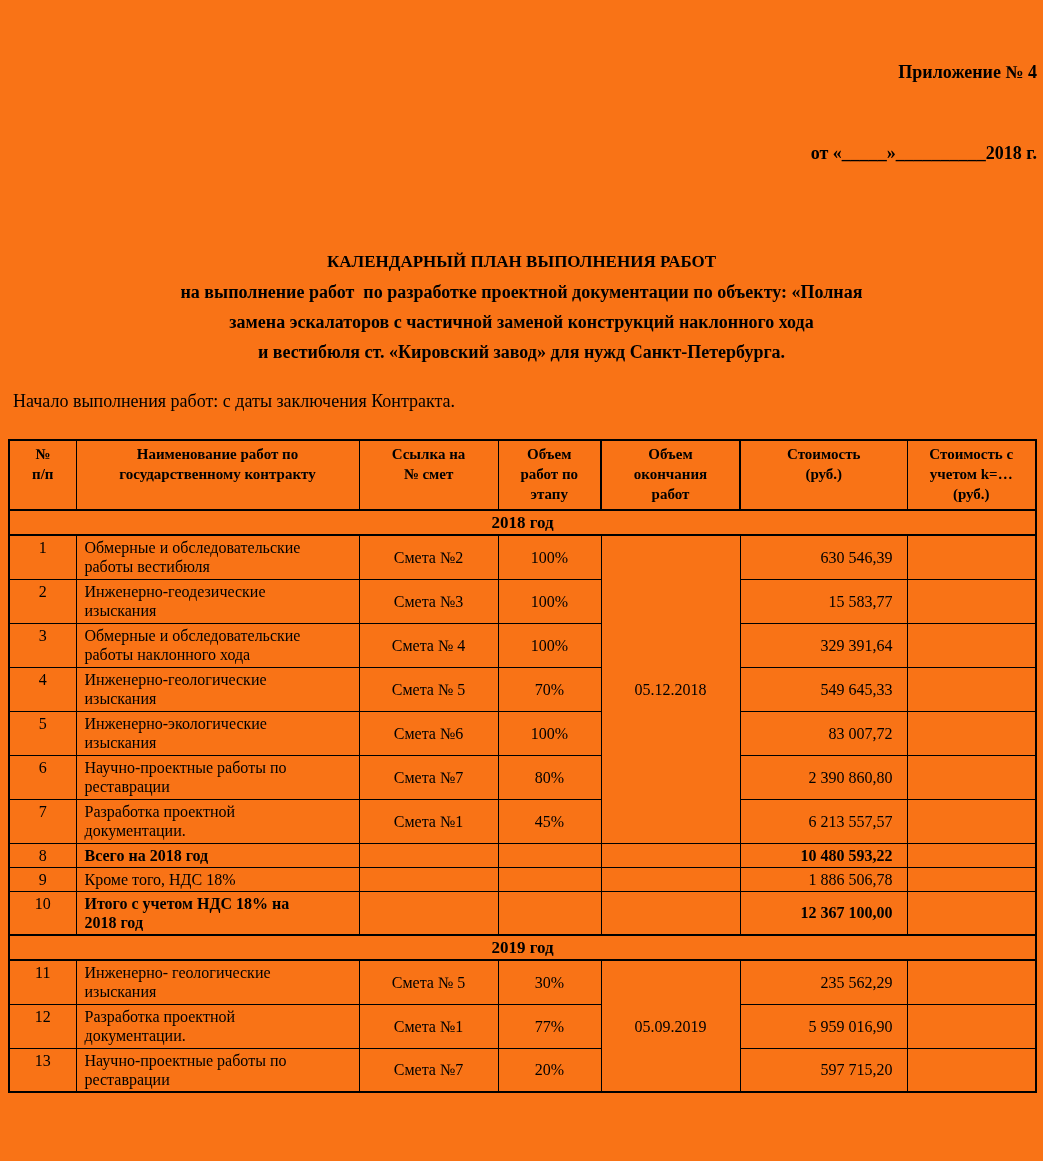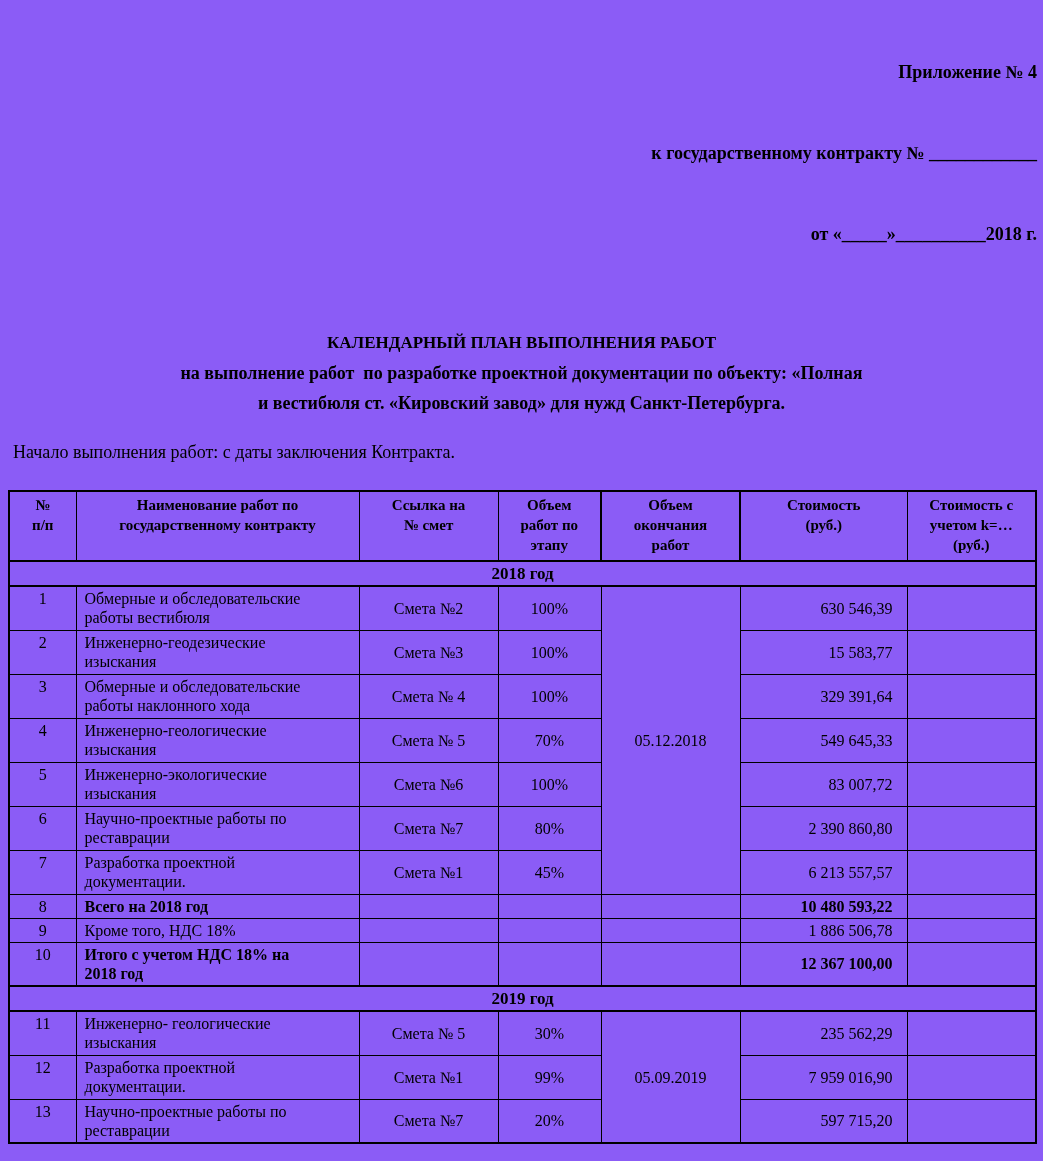--- a/index.html
+++ b/index.html
@@ -6,21 +6,21 @@
     margin: 0;
     padding: 0;
     background: #ffffff;
     color: #000000;
     font-family: "Liberation Serif", "DejaVu Serif", serif;
   }
   .page {
     position: relative;
     width: 1043px;
     height: 1161px;
-    background: #8b5cf6;
+    background: #f97316;
     overflow: hidden;
   }
   
   .doc-header {
     text-align: right;
     font-weight: bold;
     font-size: 18px;
     line-height: 27px;
     padding: 5px 6px 0 0;
     white-space: pre-wrap;
@@ -88,27 +88,27 @@
   .c-cost { text-align: right; vertical-align: middle; padding-right: 14px; }
   tr.bold .c-name, tr.bold .c-cost { font-weight: bold; }
 </style>
 </head>
 <body>
 
 <div class="page">
 
   <div class="doc-header">
     <div>Приложение № 4</div>
-    <div>к государственному контракту № ____________</div>
     <div>от «_____»__________2018 г.</div>
   </div>
 
   <div class="title-block">
     <div class="title-main">КАЛЕНДАРНЫЙ ПЛАН ВЫПОЛНЕНИЯ РАБОТ</div>
     <div class="title-sub">на выполнение работ  по разработке проектной документации по объекту: «Полная</div>
+    <div class="title-sub">замена эскалаторов с частичной заменой конструкций наклонного хода</div>
     <div class="title-sub">и вестибюля ст. «Кировский завод» для нужд Санкт-Петербурга.</div>
   </div>
 
   <div class="intro">
     <div>Начало выполнения работ: с даты заключения Контракта.</div>
   </div>
 
   <table class="schedule">
     <colgroup>
       <col style="width:67px">
@@ -237,22 +237,22 @@
           <td class="c-ref">Смета № 5</td>
           <td class="c-vol">30%</td>
           <td class="c-deadline" rowspan="3">05.09.2019</td>
           <td class="c-cost">235 562,29</td>
           <td class="c-k"></td>
         </tr>
         <tr class="row-tall">
           <td class="c-num">12</td>
           <td class="c-name">Разработка проектной документации.</td>
           <td class="c-ref">Смета №1</td>
-          <td class="c-vol">99%</td>
-          <td class="c-cost">7 959 016,90</td>
+          <td class="c-vol">77%</td>
+          <td class="c-cost">5 959 016,90</td>
           <td class="c-k"></td>
         </tr>
         <tr class="row-tall">
           <td class="c-num">13</td>
           <td class="c-name">Научно-проектные работы по реставрации</td>
           <td class="c-ref">Смета №7</td>
           <td class="c-vol">20%</td>
           <td class="c-cost">597 715,20</td>
           <td class="c-k"></td>
         </tr>

